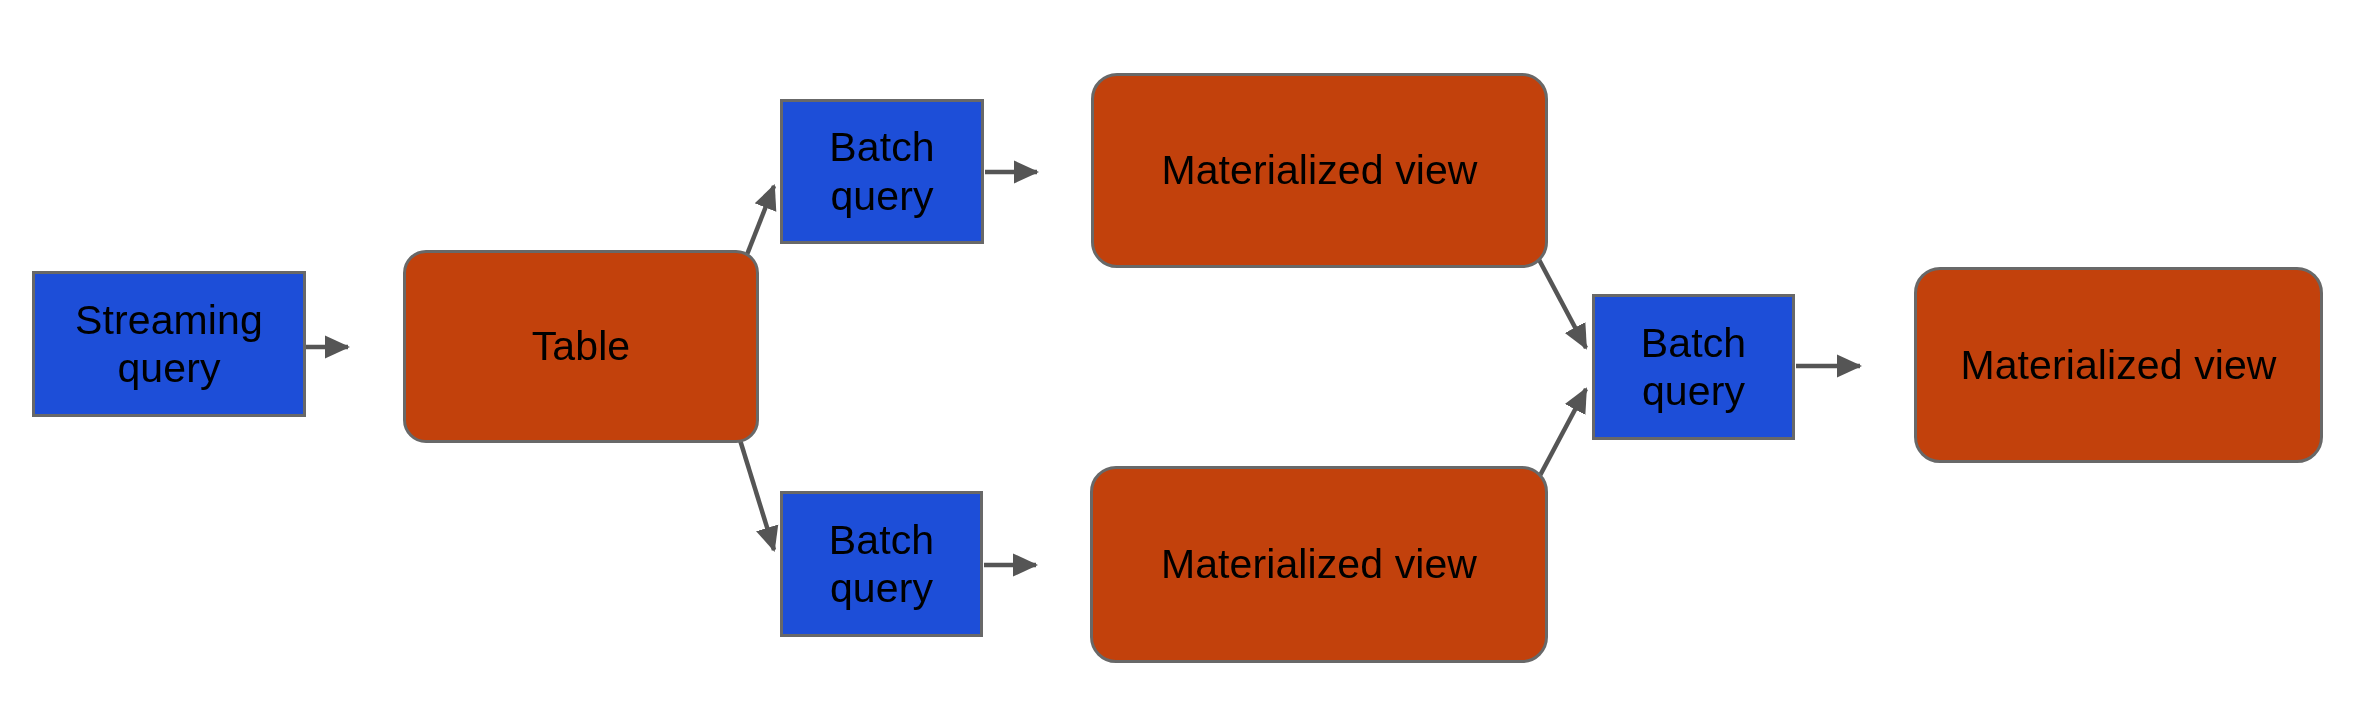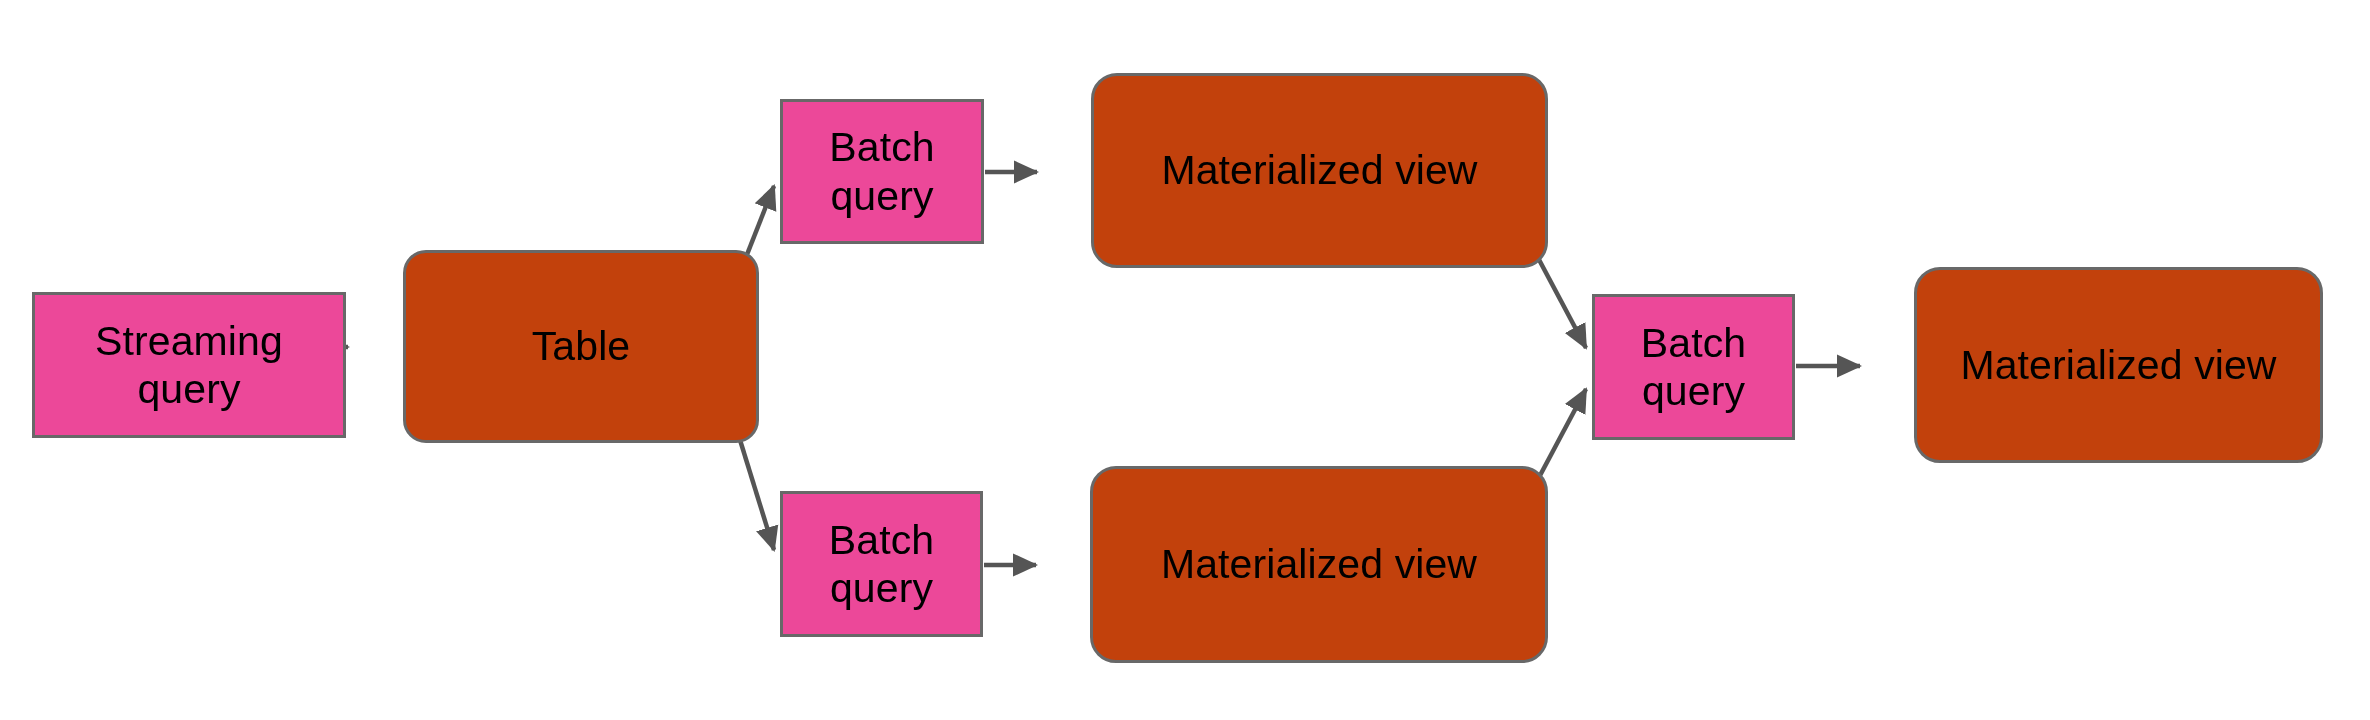--- a/index.html
+++ b/index.html
@@ -31,21 +31,21 @@
     justify-content: center;
     text-align: center;
     color: #000000;
     font-size: 41px;
     line-height: 1.18;
     letter-spacing: 0.1px;
     border: 3px solid #666666;
     z-index: 2;
   }
   .node-process {
-    background: #ec4899;
+    background: #1d4ed8;
     border-color: #686868;
     border-radius: 0;
   }
   .node-store {
     background: #c2410c;
     border-color: #686868;
     border-radius: 26px;
     margin-left: 48px;
   }
   .node-label {
@@ -91,21 +91,21 @@
 
     <g>
       <line x1="1494" y1="562" x2="1586" y2="389" stroke="#555555" stroke-width="4.5" marker-end="url(#arrow)"></line>
     </g>
 
     <g>
       <line x1="1796" y1="366" x2="1860" y2="366" stroke="#555555" stroke-width="4.5" marker-end="url(#arrow)"></line>
     </g>
   </svg>
 
-  <div class="node node-process" style="left:32px; top:292px; width:314px; height:146px;">
+  <div class="node node-process" style="left:32px; top:271px; width:274px; height:146px;">
     <span class="node-label">Streaming
 query</span>
   </div>
 
   <div class="node node-store" style="left:355px; top:250px; width:356px; height:193px;border-radius:23px;">
     <span class="node-label">Table</span>
   </div>
 
   <div class="node node-process" style="left:780px; top:99px; width:204px; height:145px;">
     <span class="node-label">Batch

